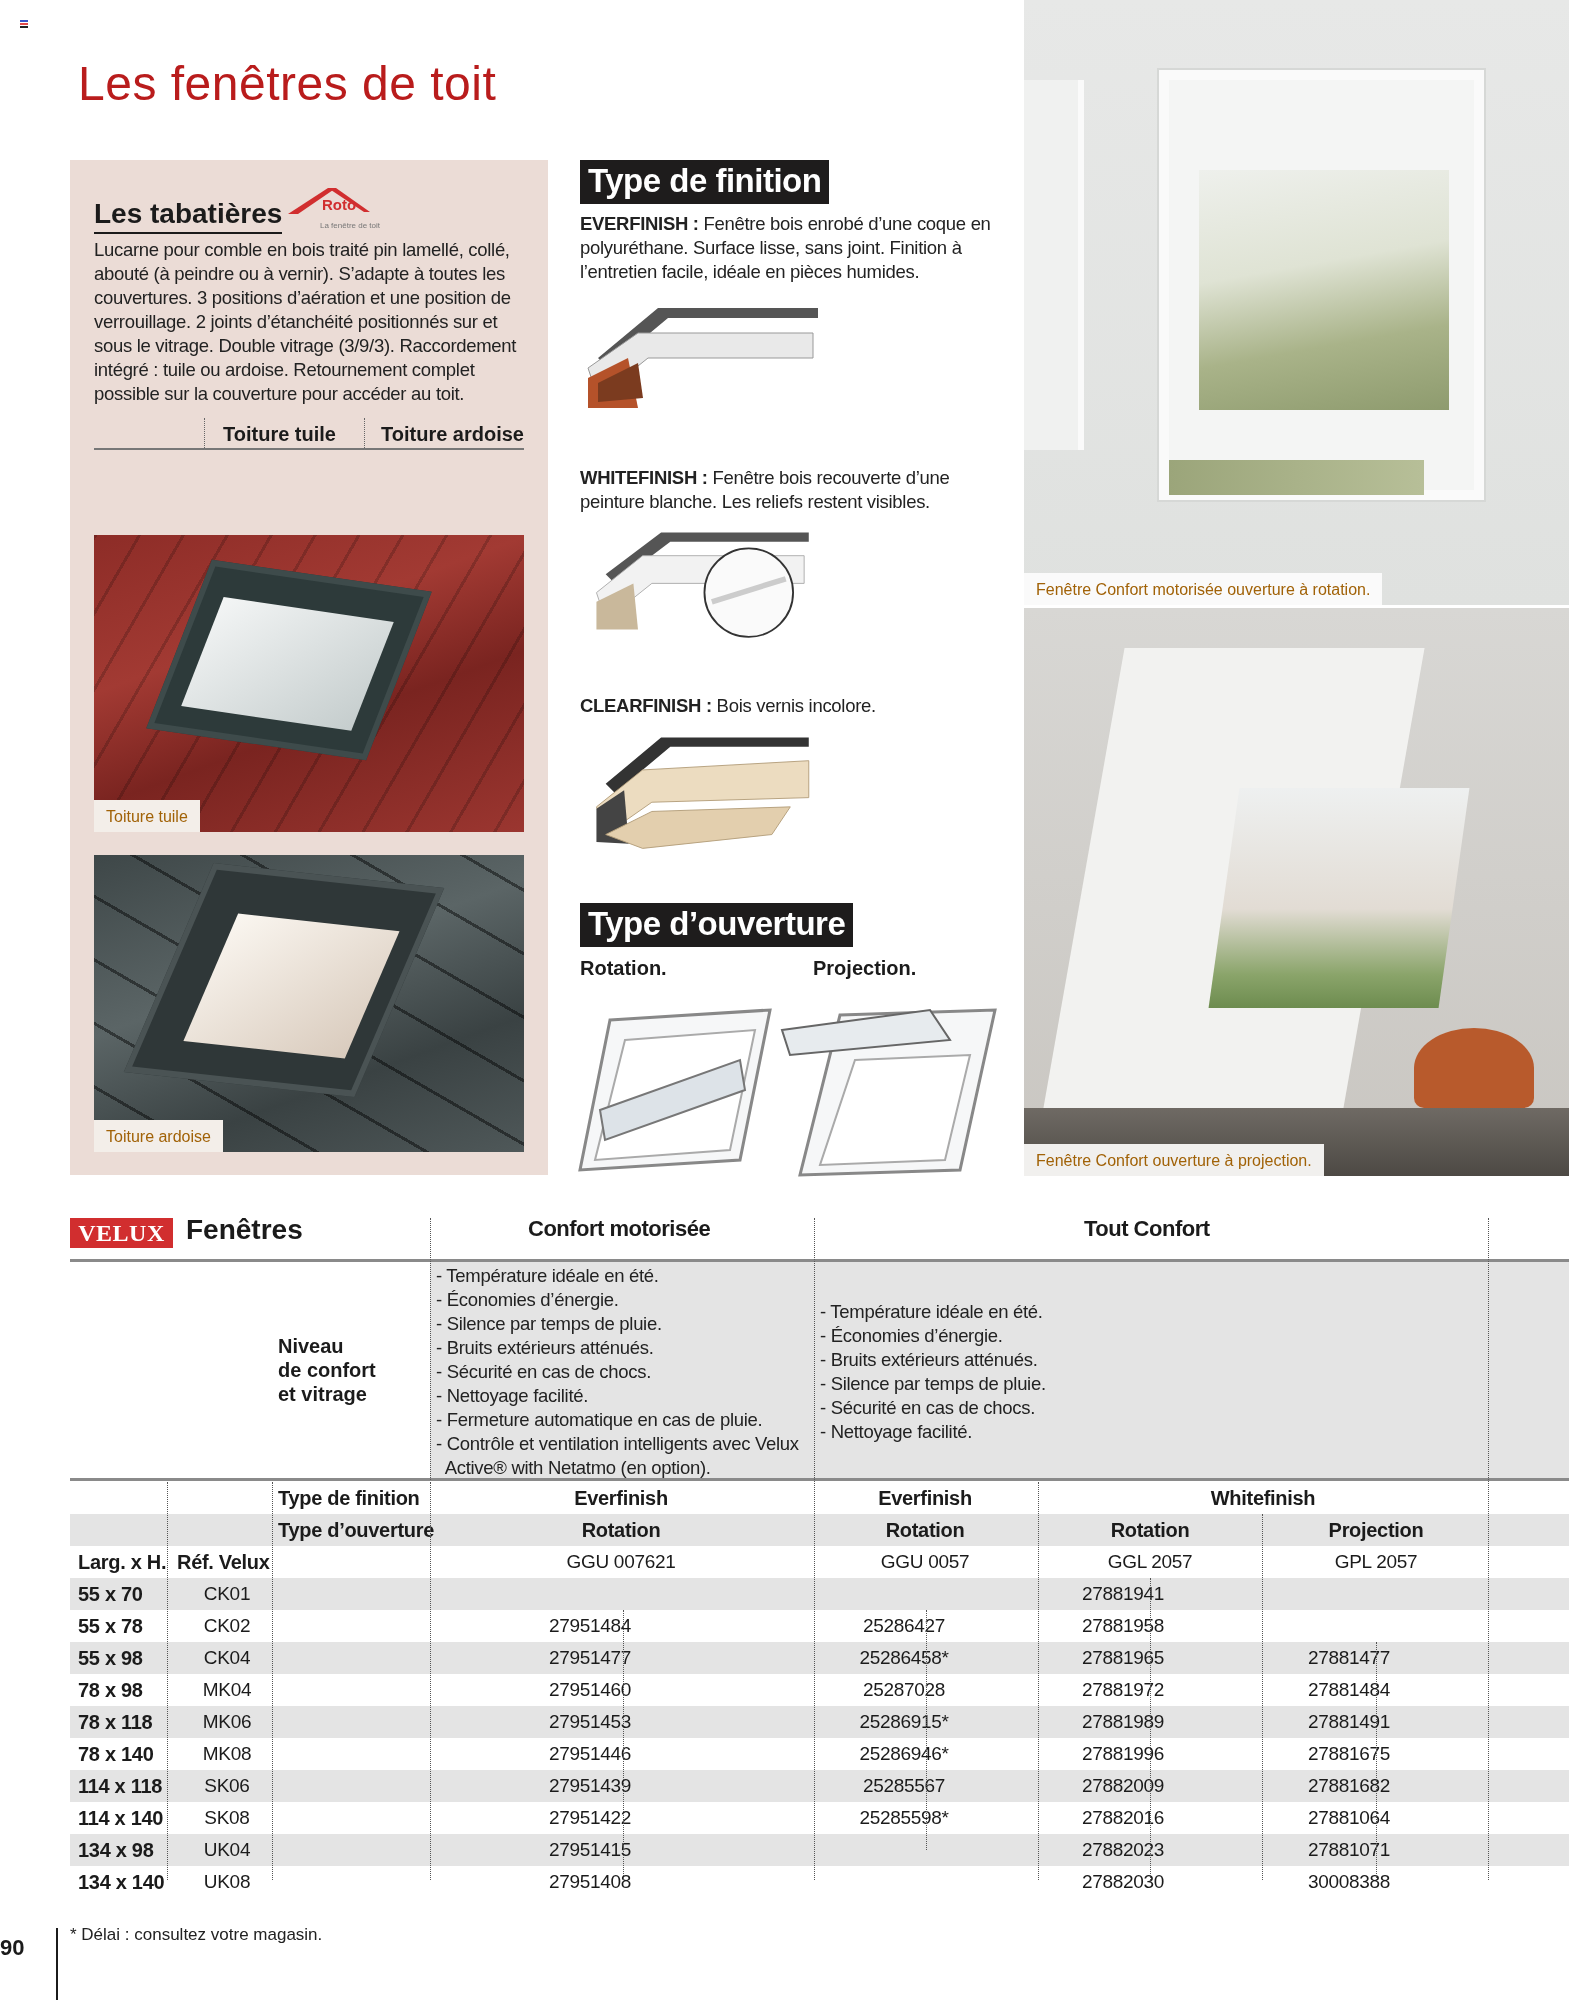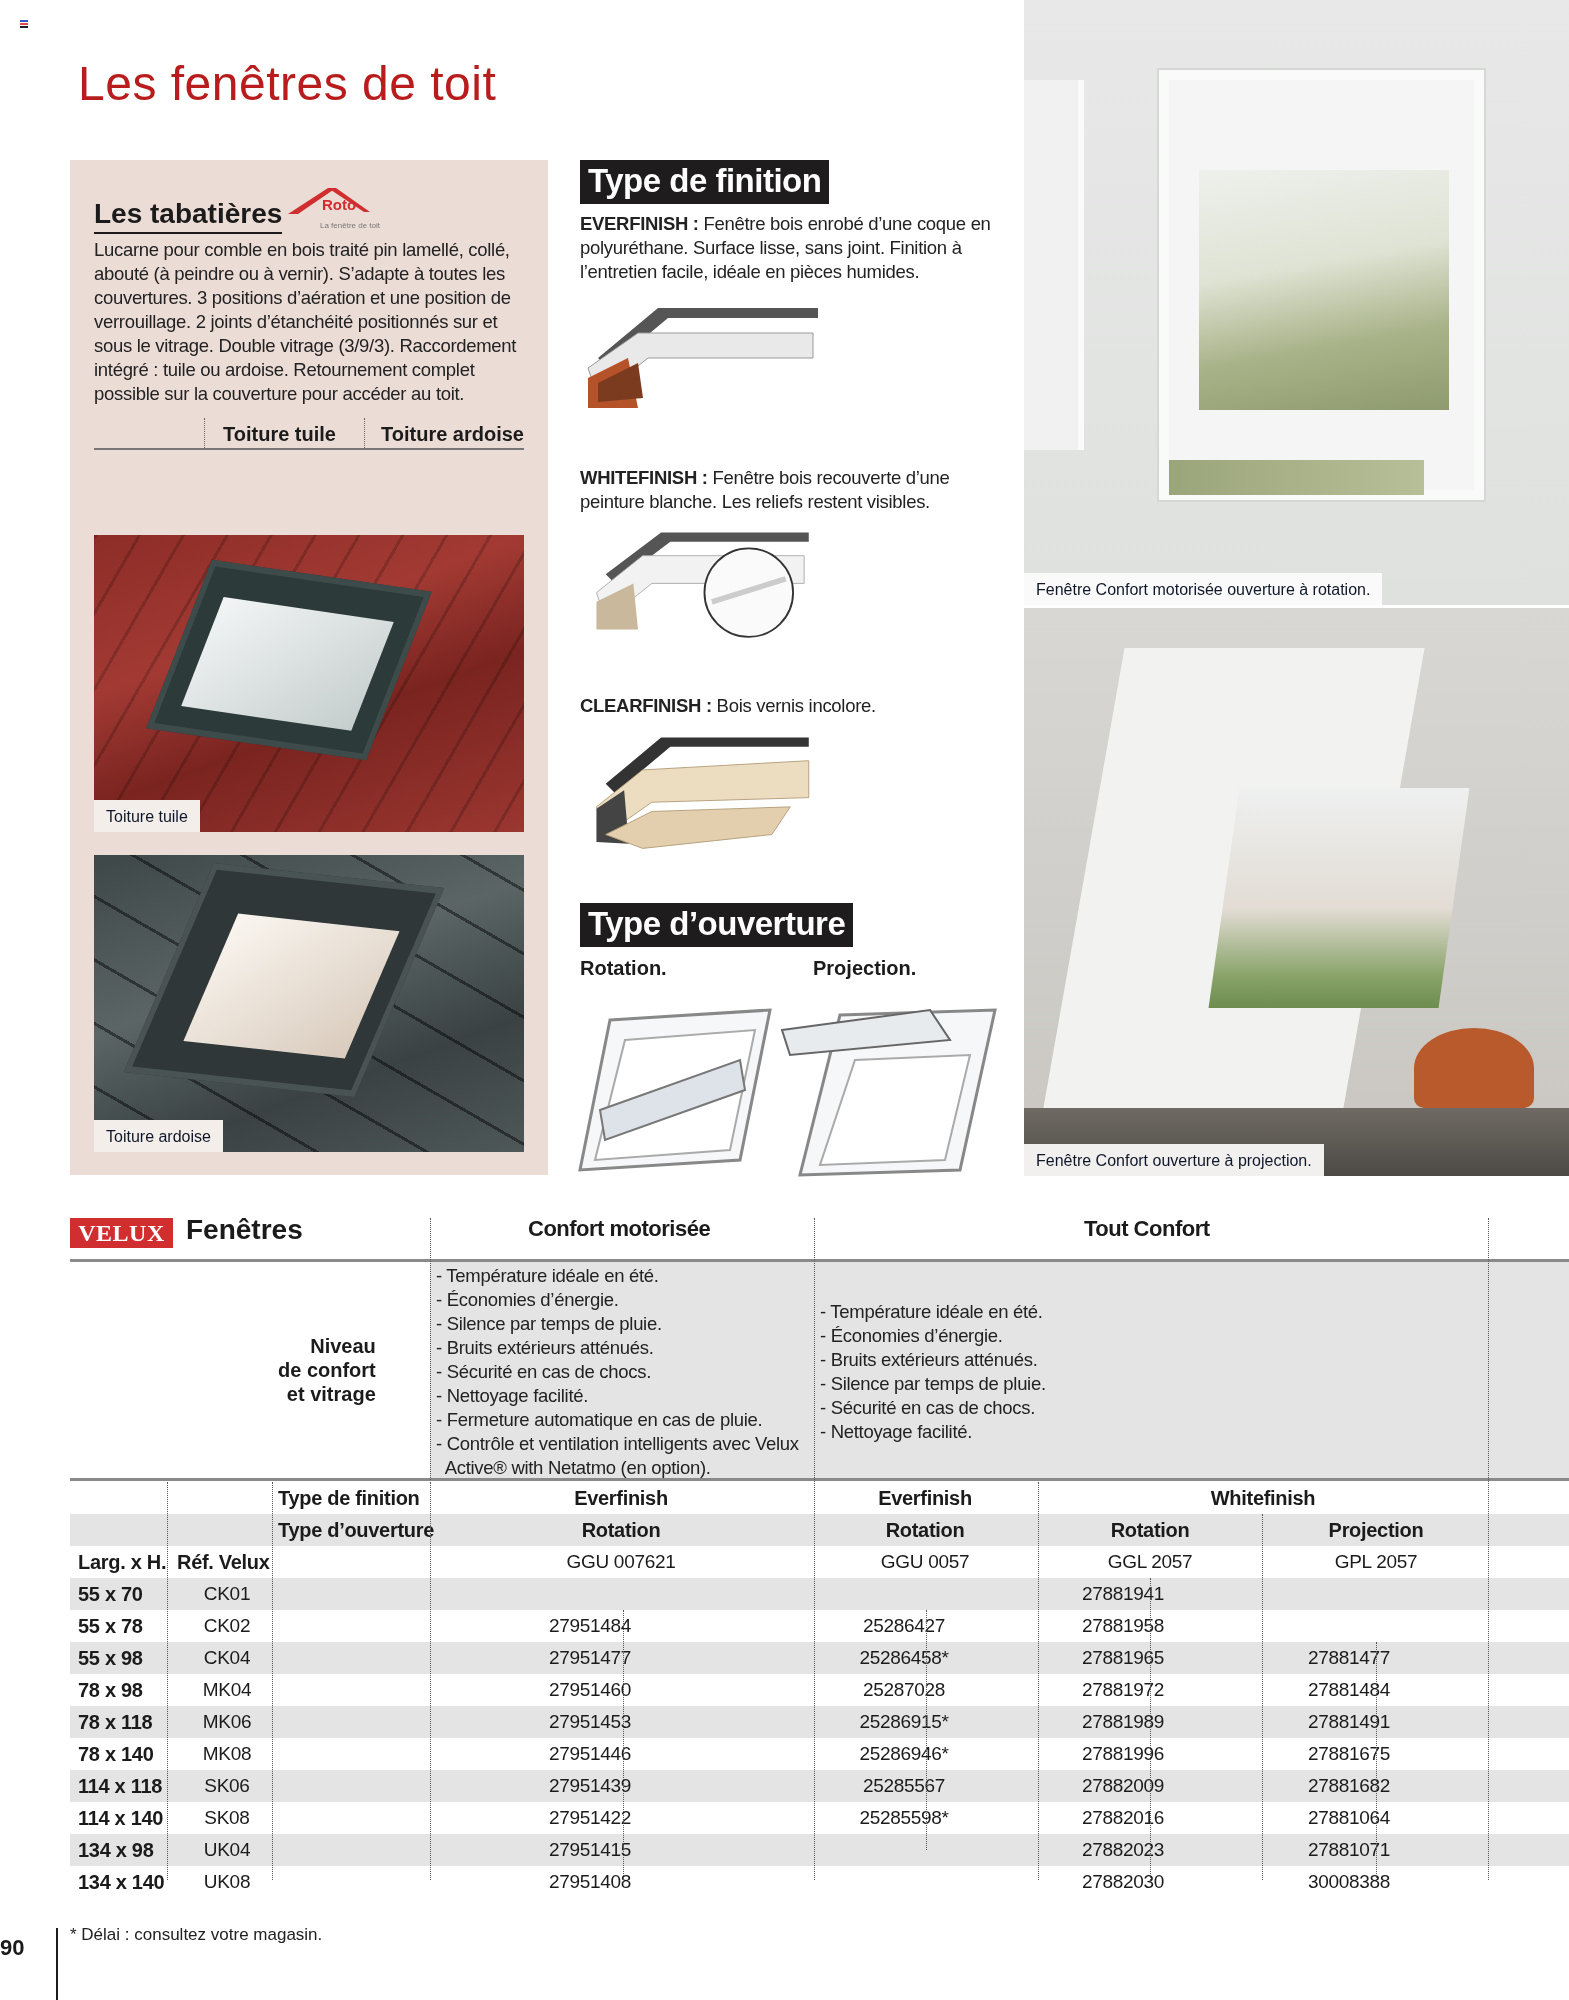--- a/index.html
+++ b/index.html
@@ -31,21 +31,21 @@
   .photo-tile .tile-lines { position: absolute; inset: 0;
     background: repeating-linear-gradient(120deg, rgba(0,0,0,0.18) 0 3px, transparent 3px 38px); }
   .photo-tile .window { position: absolute; left: 80px; top: 40px; width: 230px; height: 170px; background: #2d3a3a; transform: skewX(-14deg) rotate(8deg); border: 6px solid #3e4b4b; }
   .photo-tile .window .glass { position: absolute; left: 20px; top: 28px; right: 20px; bottom: 20px; background: linear-gradient(135deg, #f3f5f5, #c5cdcd); }
   .photo-slate { left: 94px; top: 855px; width: 430px; height: 297px;
     background: linear-gradient(160deg, #3e4748 0%, #5b6566 40%, #3a4243 70%, #4f5859 100%); }
   .photo-slate .slate-lines { position: absolute; inset: 0;
     background: repeating-linear-gradient(30deg, rgba(0,0,0,0.45) 0 3px, transparent 3px 55px); }
   .photo-slate .window { position: absolute; left: 70px; top: 20px; width: 240px; height: 210px; background: #2f3738; transform: skewX(-18deg) rotate(6deg); border: 6px solid #4a5354; }
   .photo-slate .window .glass { position: absolute; left: 40px; top: 40px; right: 20px; bottom: 30px; background: linear-gradient(135deg, #faf6f0, #d9cbbd); }
-  .caption { position: absolute; left: 0; bottom: 0; background: #f3eee9; font-size: 16px; padding: 8px 12px 6px 12px; color: #0f172a; text-align: right; }
+  .caption { position: absolute; left: 0; bottom: 0; background: #f3eee9; font-size: 16px; padding: 8px 12px 6px 12px; color: #a16207; text-align: right; }
 
   
   .sec-title { background: #1e1c1c; color: #fff; font-size: 33px; font-weight: bold; padding: 2px 8px 4px 8px; font-family: "Liberation Sans", sans-serif; letter-spacing: -0.5px; }
   .fin-text { width: 420px; font-size: 18.5px; line-height: 24px; color: #222; letter-spacing: -0.3px; }
   .fin-text b { font-weight: bold; }
   .frame-ill { width: 240px; height: 120px; }
   .open-label { font-size: 20px; font-weight: bold; color: #1b1b1b; }
 
   
   .photo-rot { left: 1024px; top: 0; width: 545px; height: 605px; background: linear-gradient(180deg, #e7e8e7 0%, #dfe1df 100%); }
@@ -61,21 +61,21 @@
 
   
   .velux-logo { left: 70px; top: 1218px; width: 103px; height: 30px; background: #d12e2f; color: #fff; font-family: "Liberation Serif", serif; font-weight: bold; font-size: 24px; text-align: center; line-height: 30px; letter-spacing: 0.5px; }
   .velux-title { left: 186px; top: 1214px; font-size: 28px; font-weight: bold; font-family: "Liberation Sans", sans-serif; }
   .col-title { font-size: 22px; font-weight: bold; font-family: "Liberation Sans", sans-serif; border-bottom: 2px solid #1b1b1b; padding-bottom: 18px; letter-spacing: -0.5px; }
   .hr-top { left: 70px; top: 1259px; width: 1499px; height: 3px; background: #8a8a8a; }
   .vdot { position: absolute; border-left: 1px dotted #555; }
 
   .feat-bg { background: #e4e4e4; }
   .feat-list { font-size: 18.5px; line-height: 24px; color: #222; letter-spacing: -0.3px; }
-  .niveau { left: 278px; top: 1334px; font-size: 20px; font-weight: bold; line-height: 24px; text-align: right; }
+  .niveau { left: 278px; top: 1334px; font-size: 20px; font-weight: bold; line-height: 24px; }
 
   .grid-row { position: absolute; left: 70px; width: 1499px; height: 32px; }
   .grid-row.gray { background: #e4e4e4; }
   .cell { position: absolute; top: 0; height: 32px; line-height: 32px; font-size: 19px; white-space: nowrap; letter-spacing: -0.3px; }
   .cell.b { font-weight: bold; font-size: 20px; }
   .cell.center { text-align: center; }
 
   .page-num { left: 0; top: 1935px; font-size: 22px; font-weight: bold; font-family: "Liberation Sans", sans-serif; }
   .page-bar { left: 56px; top: 1928px; width: 2px; height: 72px; background: #1b1b1b; }
   .footnote { left: 70px; top: 1925px; font-size: 17px; color: #222; }

